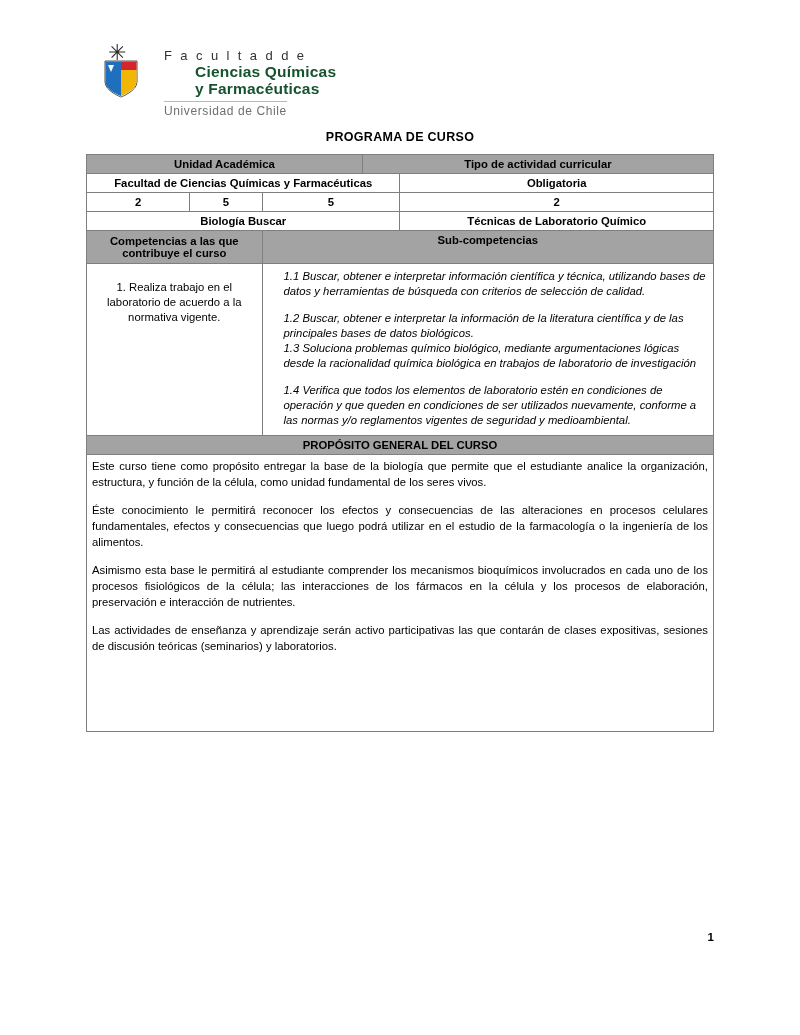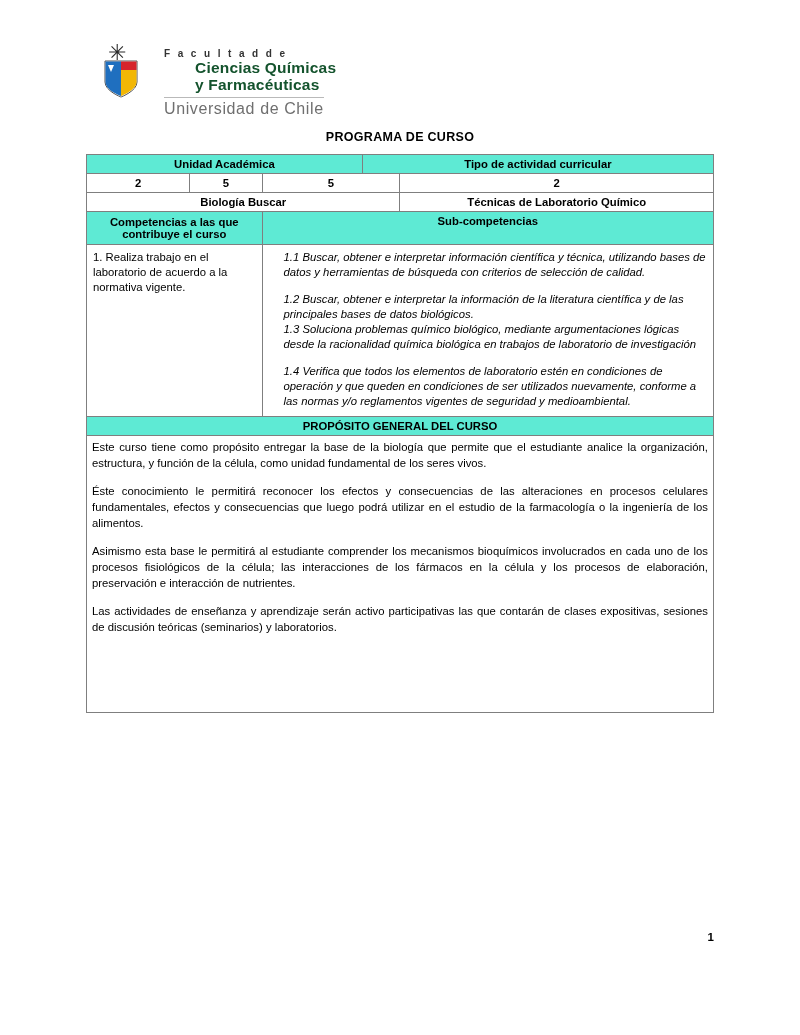--- a/index.html
+++ b/index.html
@@ -50,35 +50,35 @@
     position: absolute;
     left: 2px;
     top: 16px;
     width: 34px;
     height: 38px;
   }
   .logo-text {
     padding-top: 4px;
   }
   .logo-line1 {
-    font-size: 10px;
+    font-size: 13px;
     letter-spacing: 2.4px;
-    font-weight: bold;
+    font-weight: normal;
     color: #333;
   }
   .logo-line2, .logo-line3 {
     font-size: 15.5px;
     font-weight: bold;
     color: #14532d;
     line-height: 1.12;
     letter-spacing: .2px;
     margin-left: 31px;
   }
   .logo-uni {
-    font-size: 16px;
+    font-size: 12px;
     color: #6f6f6f;
     letter-spacing: .6px;
     margin-top: 3px;
     border-top: 1px solid #b9b9b9;
     padding-top: 2px;
     display: inline-block;
   }
 
   
   .doc-title {
@@ -94,21 +94,21 @@
     border-collapse: collapse;
     width: 100%;
     table-layout: fixed;
   }
   table.main td {
     border: 1px solid #7f7f7f;
     padding: 3px 5px;
     font-size: 11.3px;
     vertical-align: top;
   }
-  .hdr-gray { background: #5eead4; margin-top: 21px; }
+  .hdr-gray { background: #a3a3a3; margin-top: 21px; }
 
   .cell-head {
     text-align: center;
     font-weight: bold;
     font-size: 11.3px;
   }
   .sub-list p {
     margin: 0 0 0 0;
     line-height: 1.33;
   }
@@ -181,20 +181,24 @@
       <col style="width:21%">
       <col style="width:29%">
     </colgroup>
 
     <tbody>
         <tr>
       <td class="cell-head hdr-gray" colspan="3">Unidad Académica</td>
       <td class="cell-head hdr-gray" colspan="3">Tipo de actividad curricular</td>
     </tr>
 
+    <tr>
+      <td class="cell-head" colspan="4">Facultad de Ciencias Químicas y Farmacéuticas</td>
+      <td class="cell-head" colspan="2">Obligatoria</td>
+    </tr>
 
 
     <tr>
       <td class="cell-head">2</td>
       <td class="cell-head">5</td>
       <td class="cell-head" colspan="2">5</td>
       <td class="cell-head" colspan="2">2</td>
     </tr>
 
 
@@ -202,21 +206,21 @@
       <td class="cell-head" colspan="4">Biología  Buscar</td>
       <td class="cell-head" colspan="2">Técnicas de Laboratorio Químico</td>
     </tr>
 
     <tr>
       <td class="cell-head hdr-gray" colspan="2" style="padding:4px 6px;">Competencias a las que contribuye el curso</td>
       <td class="cell-head hdr-gray" colspan="4">Sub-competencias</td>
     </tr>
 
     <tr>
-      <td class="comp-cell" colspan="2" style="padding:5px 6px;">1. Realiza trabajo en el laboratorio de acuerdo a la normativa vigente.</td>
+      <td class="comp-cell" colspan="2" style="padding:16px 6px;text-align:center;">1. Realiza trabajo en el laboratorio de acuerdo a la normativa vigente.</td>
       <td colspan="4" class="sub-list" style="padding:5px 7px 7px 21px;font-style:italic;">
         <p>1.1 Buscar, obtener e interpretar información científica y técnica, utilizando bases de datos y herramientas de búsqueda con criterios de selección de calidad.</p>
         <p class="gap">1.2 Buscar, obtener e interpretar la información de la literatura científica y de las principales bases de datos biológicos.</p>
         <p>1.3 Soluciona problemas químico biológico, mediante argumentaciones lógicas desde la racionalidad química biológica en trabajos de laboratorio de investigación</p>
         <p class="gap">1.4 Verifica que todos los elementos de laboratorio estén en condiciones de operación y que queden en condiciones de ser utilizados nuevamente, conforme a las normas y/o reglamentos vigentes de seguridad y medioambiental.</p>
       </td>
     </tr>
 
     <tr>
       <td class="proposito-head hdr-gray" colspan="6">PROPÓSITO GENERAL DEL CURSO</td>

